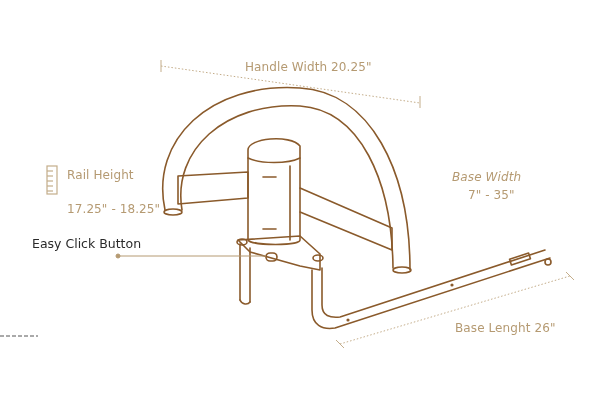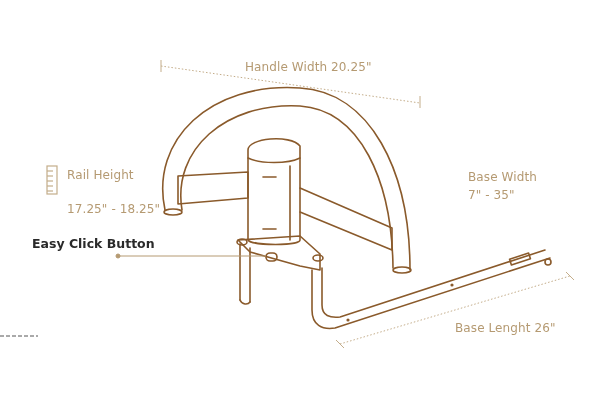--- a/index.html
+++ b/index.html
@@ -1,20 +1,20 @@
 <!DOCTYPE html>
 <html><head>
 <meta charset="utf-8">
 <style>
   html, body { margin:0; padding:0; background:#ffffff; }
   body { width:600px; height:400px; position:relative; overflow:hidden; font-family:"DejaVu Sans", sans-serif; }
   .stage { position:absolute; left:0; top:0; width:600px; height:400px; }
   .stage svg { position:absolute; left:0; top:0; }
   .lbl { position:absolute; color:#b59a72; font-size:12px; line-height:15px; white-space:nowrap; letter-spacing:0.1px; }
-  .lbl-bold { position:absolute; color:#2a2a2a; font-size:12.5px; font-weight:bold; white-space:nowrap; }
+  .lbl-bold { position:absolute; color:#2a2a2a; font-size:12.5px; font-weight:normal; white-space:nowrap; }
 </style>
 </head>
 <body>
 
 <div class="stage">
   <svg width="600" height="400" viewBox="0 0 600 400">
     <g fill="none" stroke="#8a5a2b" stroke-width="1.6" stroke-linecap="round" stroke-linejoin="round">
 
       <path d="M165,210 C150,140 210,82 300,88 C370,92 410,170 410,270"></path>
       <path d="M182,210 C172,150 225,102 300,106 C360,110 392,180 393,268"></path>
@@ -77,17 +77,17 @@
     <line x1="0" y1="336" x2="38" y2="336" stroke="#555" stroke-width="1" stroke-dasharray="4,2"></line>
   </svg>
 
   <div class="lbl" style="left:245px;top:60px;">Handle Width 20.25"</div>
 
   <div class="lbl" style="left:67px;top:168px;">Rail Height</div>
   <div class="lbl" style="left:67px;top:202px;">17.25" - 18.25"</div>
 
   <div class="lbl-bold" style="left:32px;top:236px;">Easy Click Button</div>
 
-  <div class="lbl" style="left:468px;top:170px;">Base Width</div>
+  <div class="lbl" style="left:452px;top:170px;font-style:italic;">Base Width</div>
   <div class="lbl" style="left:468px;top:188px;">7" - 35"</div>
 
   <div class="lbl" style="left:455px;top:321px;">Base Lenght 26"</div>
 </div>
 
 </body></html>

